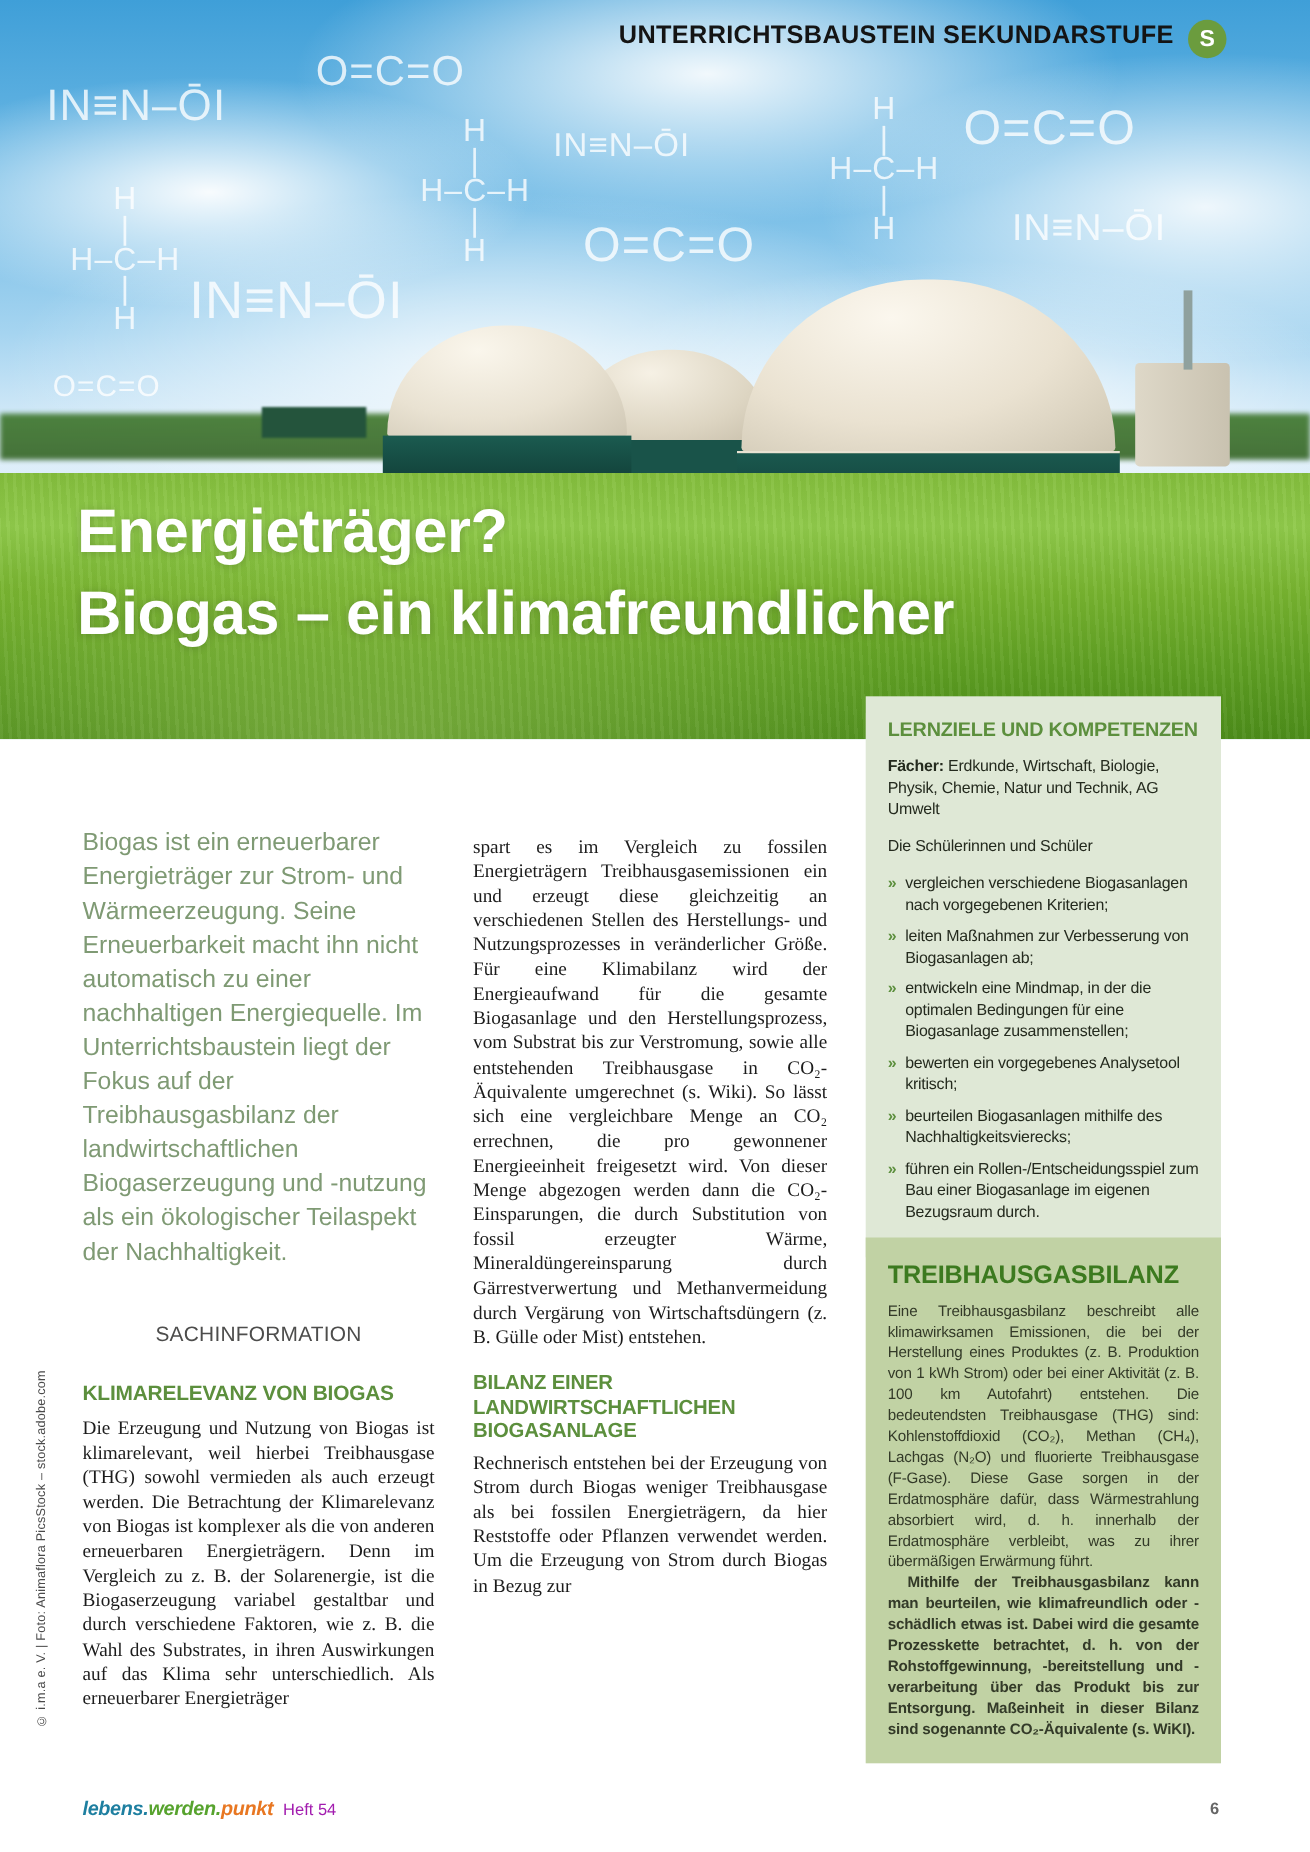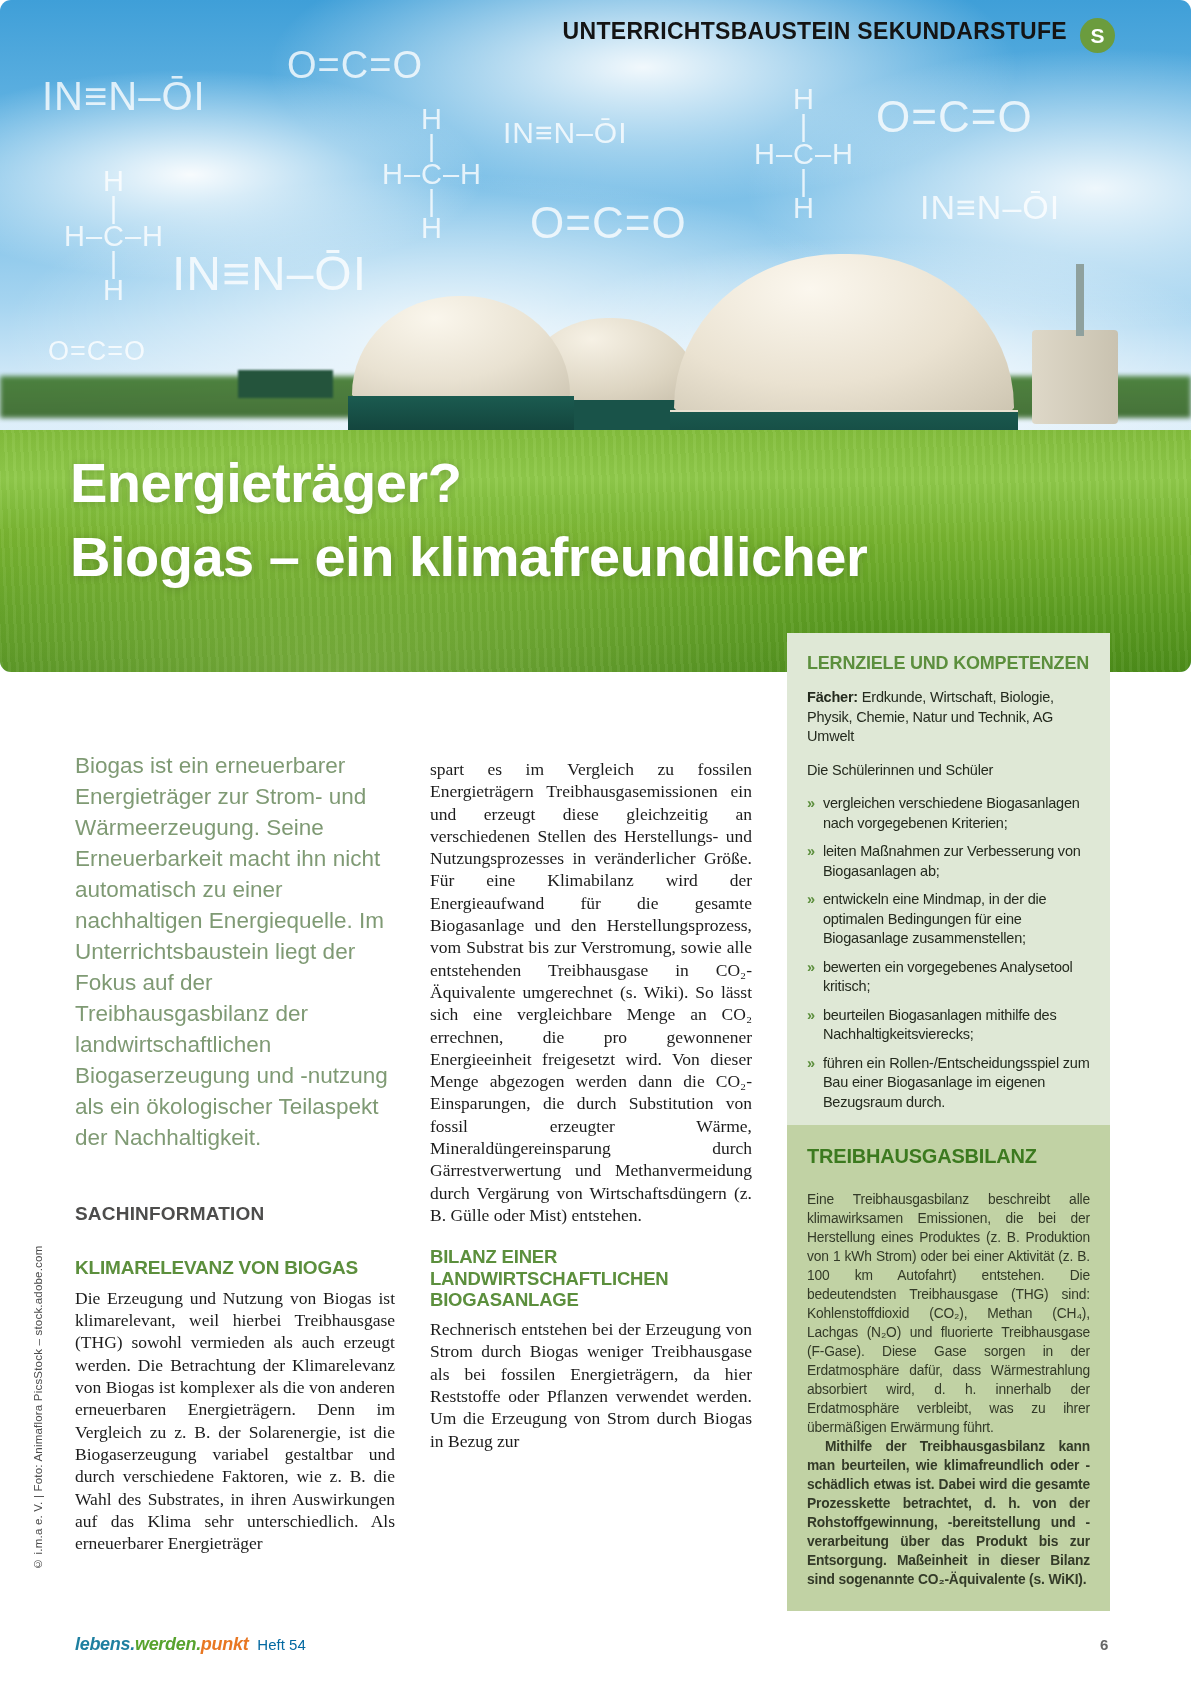--- a/index.html
+++ b/index.html
@@ -12,21 +12,20 @@
   
   .hero{
     position:absolute;left:0;top:0;width:1191px;height:672px;overflow:hidden;
     background:
       radial-gradient(ellipse 420px 150px at 16% 26%, rgba(255,255,255,.95), rgba(255,255,255,0) 70%),
       radial-gradient(ellipse 520px 190px at 54% 10%, rgba(255,255,255,.92), rgba(255,255,255,0) 72%),
       radial-gradient(ellipse 500px 200px at 92% 28%, rgba(255,255,255,.88), rgba(255,255,255,0) 70%),
       radial-gradient(ellipse 640px 230px at 38% 50%, rgba(255,255,255,.82), rgba(255,255,255,0) 70%),
       radial-gradient(ellipse 520px 190px at 74% 55%, rgba(255,255,255,.78), rgba(255,255,255,0) 70%),
       linear-gradient(180deg,#3f9fd8 0%,#6ab7e4 22%,#a5d4f0 45%,#dfeffa 60%,#cde8f6 100%);
-    border-radius: 11px;
   }
   .chem{position:absolute;color:rgba(255,255,255,.78);font-weight:400;letter-spacing:1px;}
   .chem span{display:block;}
   .f1{left:287px;top:44px;font-size:38px;}
   .f2{left:42px;top:74px;font-size:40px;}
   .f3{left:370px;top:106px;width:124px;font-size:29px;text-align:center;line-height:.94;}
   .f4{left:503px;top:116px;font-size:30px;}
   .f5{left:530px;top:198px;font-size:44px;}
   .f6{left:58px;top:168px;width:112px;font-size:29px;text-align:center;line-height:.94;}
   .f7{left:172px;top:246px;font-size:48px;}
@@ -76,48 +75,48 @@
     font-size:11.5px;color:#4a4a4a;letter-spacing:.2px;white-space:nowrap;
   }
 
   
   .serif{font-family:"Liberation Serif","DejaVu Serif",serif;}
   .col{position:absolute;}
   .col1{left:75px;top:750px;width:320px;}
   .col2{left:430px;top:758px;width:322px;}
 
   .intro{font-size:22.5px;line-height:31px;color:#7f9a74;margin:0;}
-  .kicker{margin:50px 0 0 0;font-size:19px;font-weight:bold;color:#4d4d4c;letter-spacing:.2px;}
+  .kicker{margin:50px 0 0 0;font-size:19px;font-weight:normal;color:#4d4d4c;letter-spacing:.2px;text-align:center;}
   .green-h{margin:32px 0 0 0;font-size:19px;font-weight:bold;color:#5c8f3d;letter-spacing:-.2px;line-height:1.15;}
   .body-p{margin:8px 0 0 0;font-size:17.5px;line-height:22.3px;color:#1c1c1c;text-align:justify;}
   .body-p.indent{text-indent:22px;margin-top:0;}
   .col2 .green-h{font-size:18.5px;margin-top:20px;}
 
   
   .box{position:absolute;left:787px;width:323px;box-sizing:border-box;padding:20px 20px 22px 20px;}
   .box1{top:633px;min-height:462px;background:#dfe8d6;}
   .box2{top:1125px;min-height:433px;background:#c1d2a4;}
   .box1 h3{margin:0 0 14px 0;font-size:18px;font-weight:bold;color:#5c8f3d;letter-spacing:-.2px;}
-  .box2 h3{margin:0 0 22px 0;font-size:20px;font-weight:bold;color:#3c7a1f;letter-spacing:-.2px;}
+  .box2 h3{margin:0 0 10px 0;font-size:23px;font-weight:bold;color:#3c7a1f;letter-spacing:-.2px;}
   .box1 .bx-p{font-size:14.5px;line-height:19.5px;color:#242a1e;margin:0 0 14px 0;letter-spacing:-.2px;}
   .box1 .bx-p b{font-weight:bold;}
   .bullets{list-style:none;margin:0;padding:0;}
   .bullets li{display:flex;gap:8px;font-size:14.5px;line-height:19.5px;color:#242a1e;
     margin-bottom:9px;letter-spacing:-.2px;}
   .bullets .mk{color:#5c8f3d;font-weight:bold;flex:0 0 auto;}
   .box2 .bx-p{font-size:13.8px;line-height:19px;color:#333a28;margin:0;text-align:justify;letter-spacing:-.15px;}
   .box2 .bx-p.indent{text-indent:18px;font-weight:bold;}
 
   
   .footer{position:absolute;left:75px;top:1634px;display:flex;align-items:baseline;}
   .logo{font-size:18px;font-weight:bold;font-style:italic;letter-spacing:-.3px;}
   .logo .l1{color:#1e7fa0;}
   .logo .l2{color:#57a32e;}
   .logo .l3{color:#e87722;}
-  .issue{margin-left:9px;font-size:15px;color:#0369a1;}
+  .issue{margin-left:9px;font-size:15px;color:#a21caf;}
   .pagenum{position:absolute;left:1100px;top:1636px;font-size:15px;font-weight:bold;color:#666;}
 </style>
 </head>
 <body>
 
 <div class="page">
 
   <div class="hero">
     <div class="chem f1">O=C=O</div>
     <div class="chem f2">IN≡N–ŌI</div>

